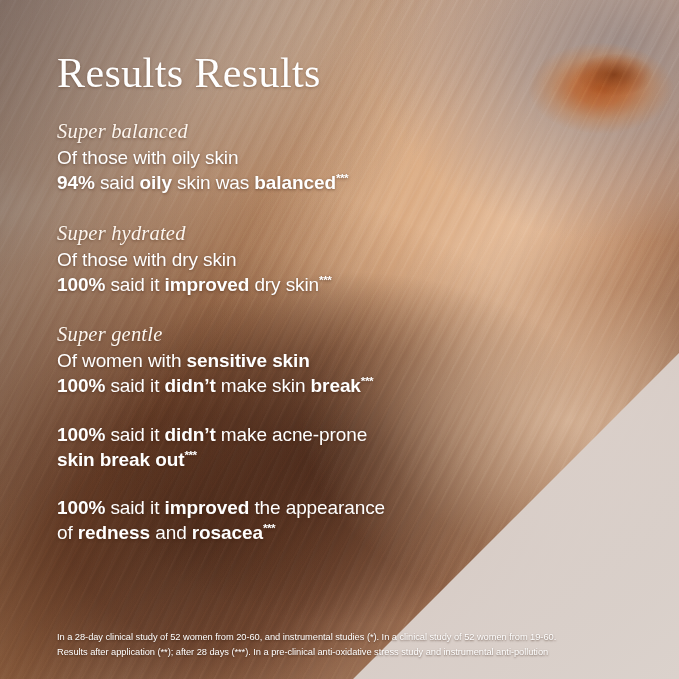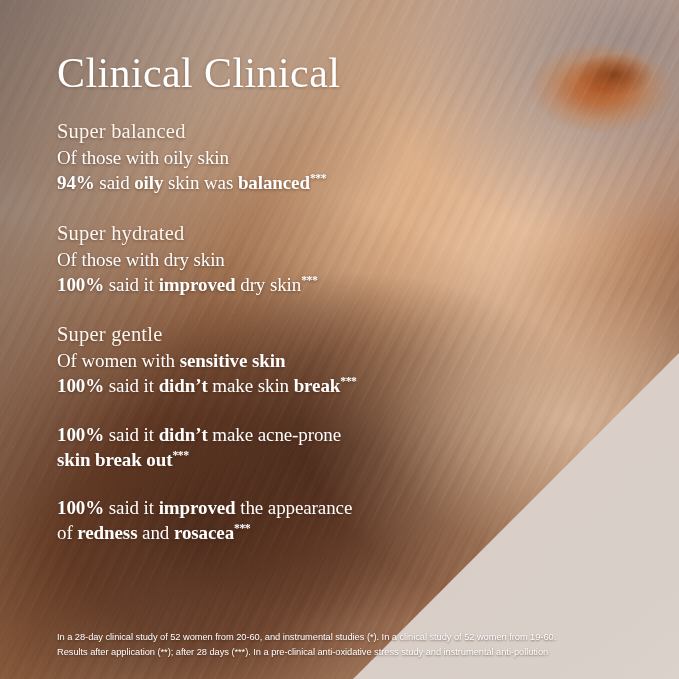--- a/index.html
+++ b/index.html
@@ -224,24 +224,25 @@
 
   .block-heading {
     font-family: "Liberation Serif", "DejaVu Serif", serif;
     font-weight: 400;
     font-size: 20.5px;
     line-height: 1.28;
     color: #fdf6ef;
     margin: 0 0 2px 0;
     letter-spacing: 0.2px;
     text-shadow: 0 1px 3px rgba(60,28,12,0.45);
+    font-style: italic;
   }
 
   .block-line {
-    font-family: Liberation Serif, serif;
+    font-family: Liberation Sans, sans-serif;
     font-weight: 400;
     font-size: 19px;
     line-height: 1.30;
     color: #ffffff;
     letter-spacing: -0.1px;
     text-shadow: 0 1px 3px rgba(60,28,12,0.50);
   }
 
   .block-line b,
   .block-line strong {
@@ -287,21 +288,21 @@
   <div class="bg-layer bg-grey-tr2"></div>
   <div class="bg-layer bg-orange-swirl"></div>
   <div class="bg-layer bg-orange-swirl2"></div>
   <div class="bg-layer bg-streaks"></div>
   <div class="bg-layer bg-streaks2"></div>
   <div class="bg-layer bg-corner-fill"></div>
   <div class="bg-layer bg-vignette"></div>
 
   <div class="content">
 
-    <h1 class="title">Clinical Clinical</h1>
+    <h1 class="title">Results Results</h1>
 
     <div class="blocks">
         <div class="block">
           <div class="block-heading">Super balanced</div>
           <div class="block-line"><span>Of those with oily skin</span></div>
           <div class="block-line"><b>94%</b><span> said </span><b>oily</b><span> skin was </span><b>balanced</b><sup class="stars">***</sup></div>
         </div>
         <div class="block">
           <div class="block-heading">Super hydrated</div>
           <div class="block-line"><span>Of those with dry skin</span></div>

